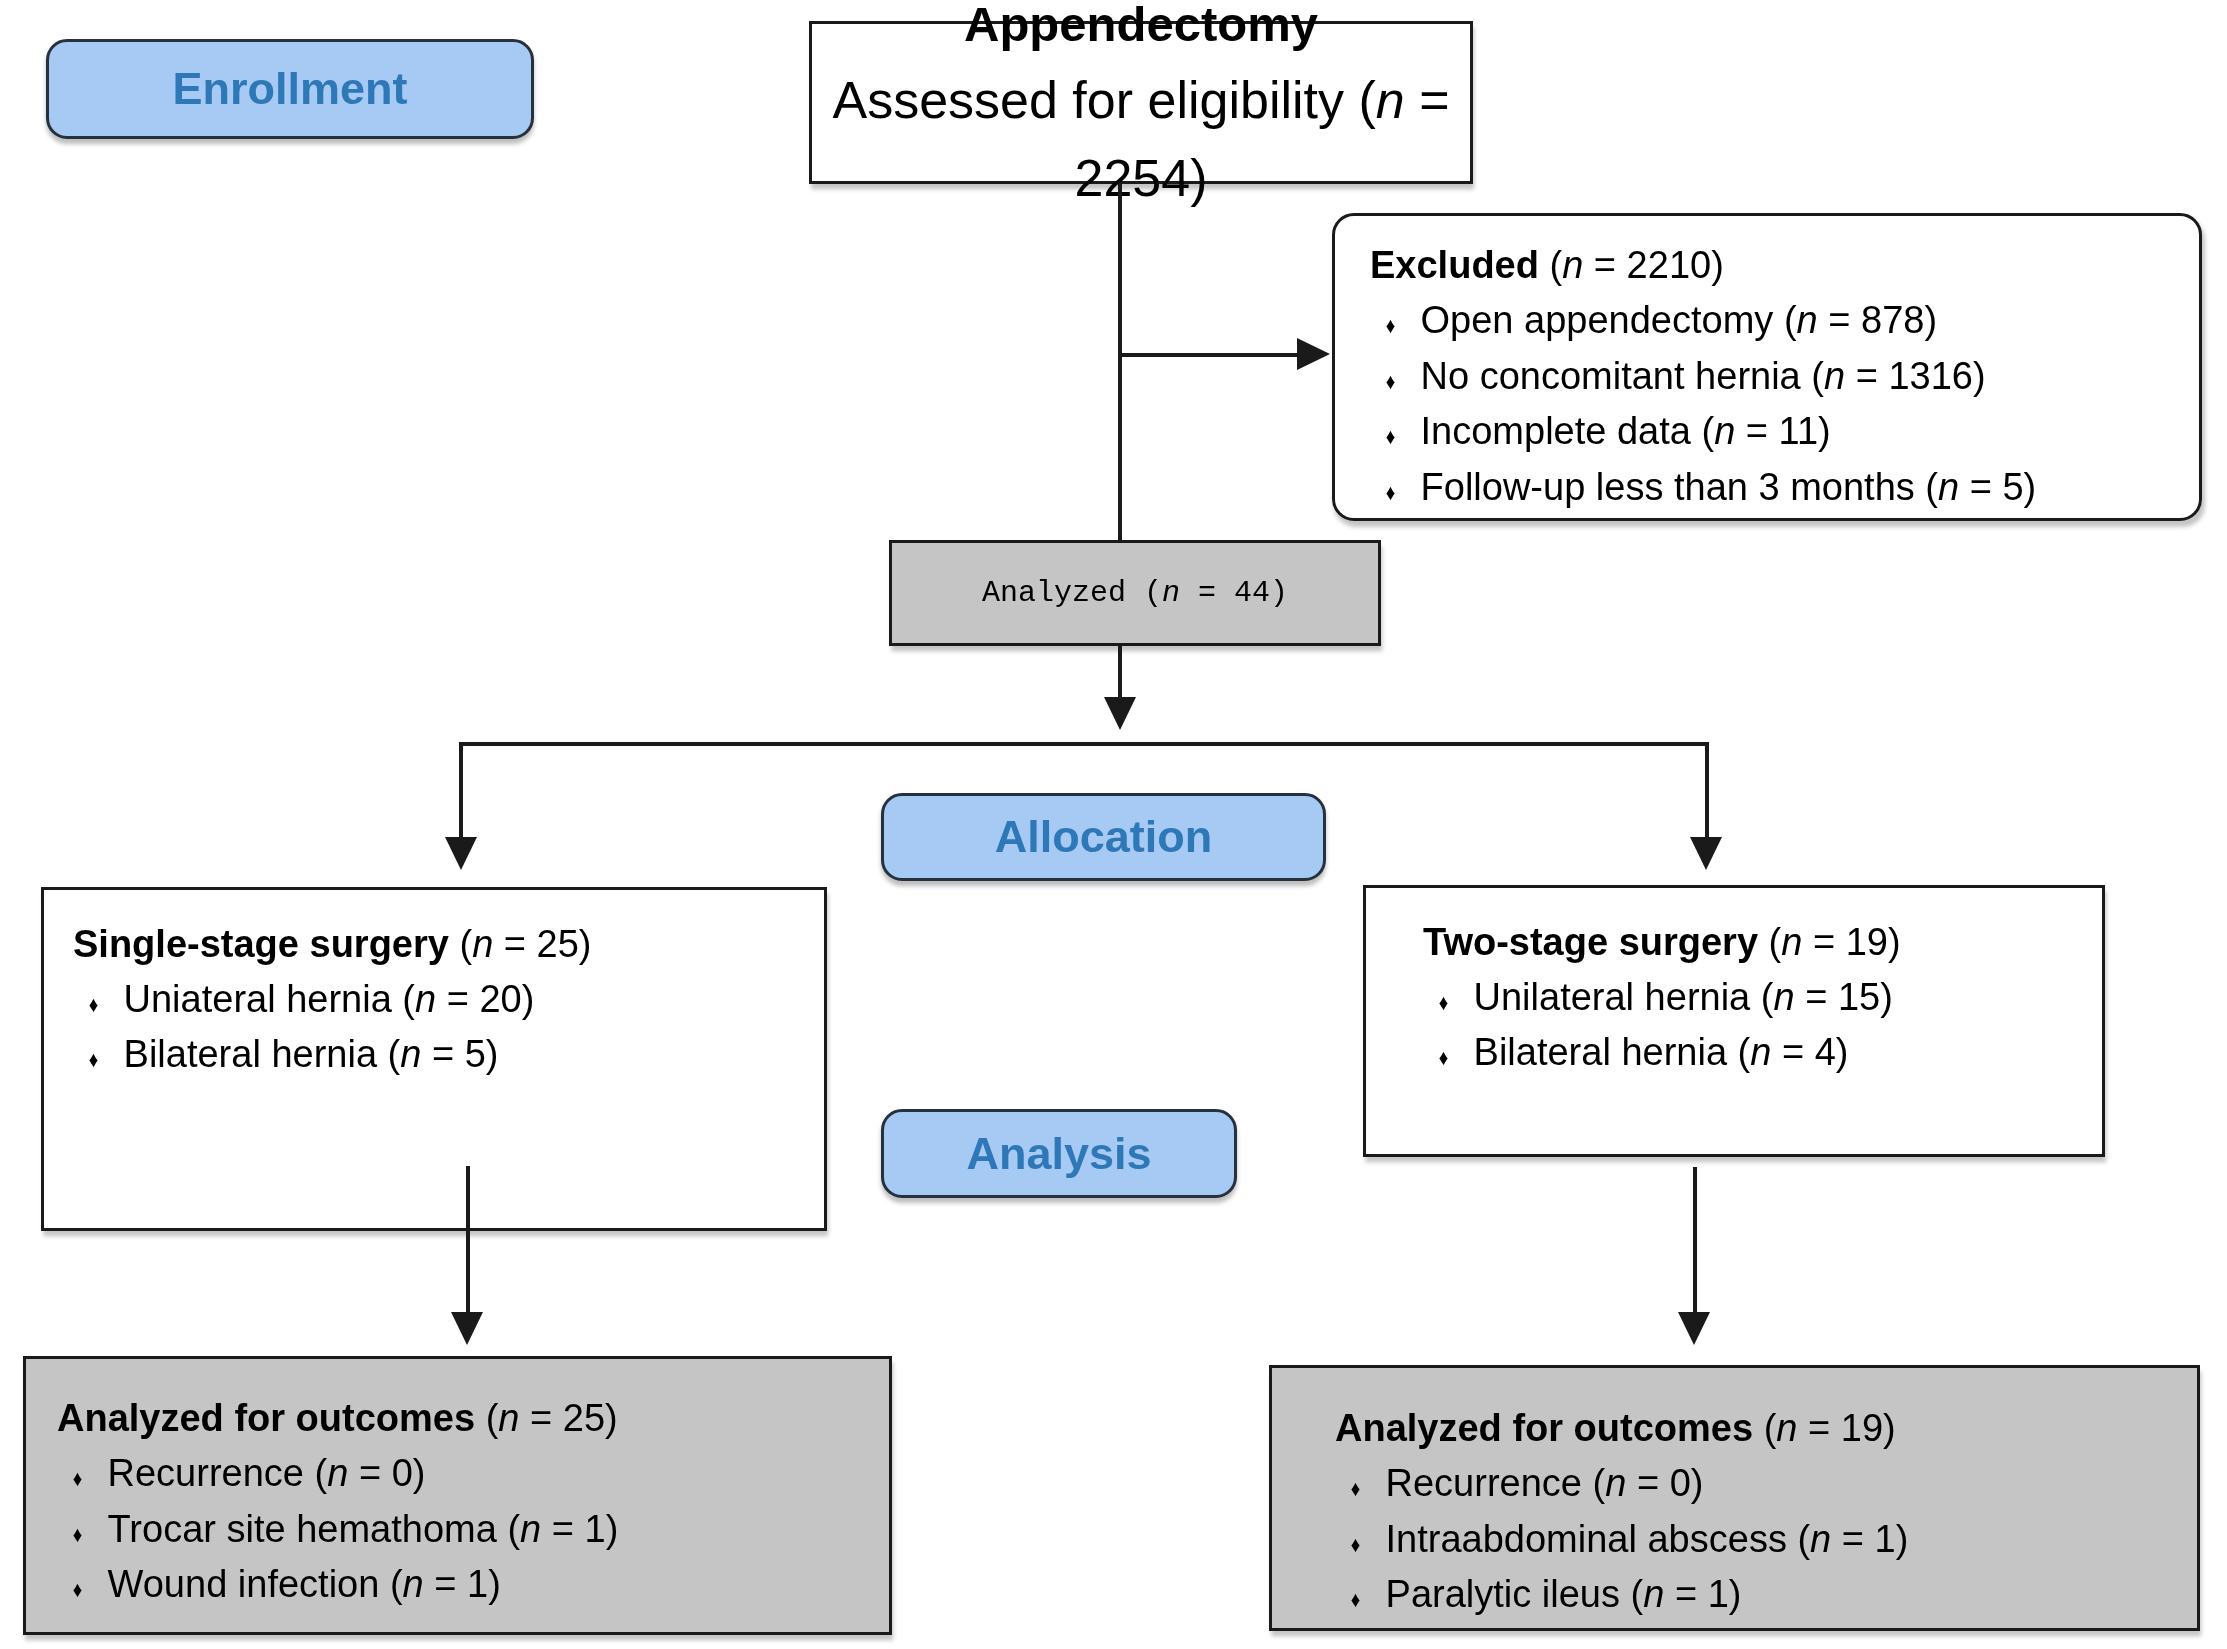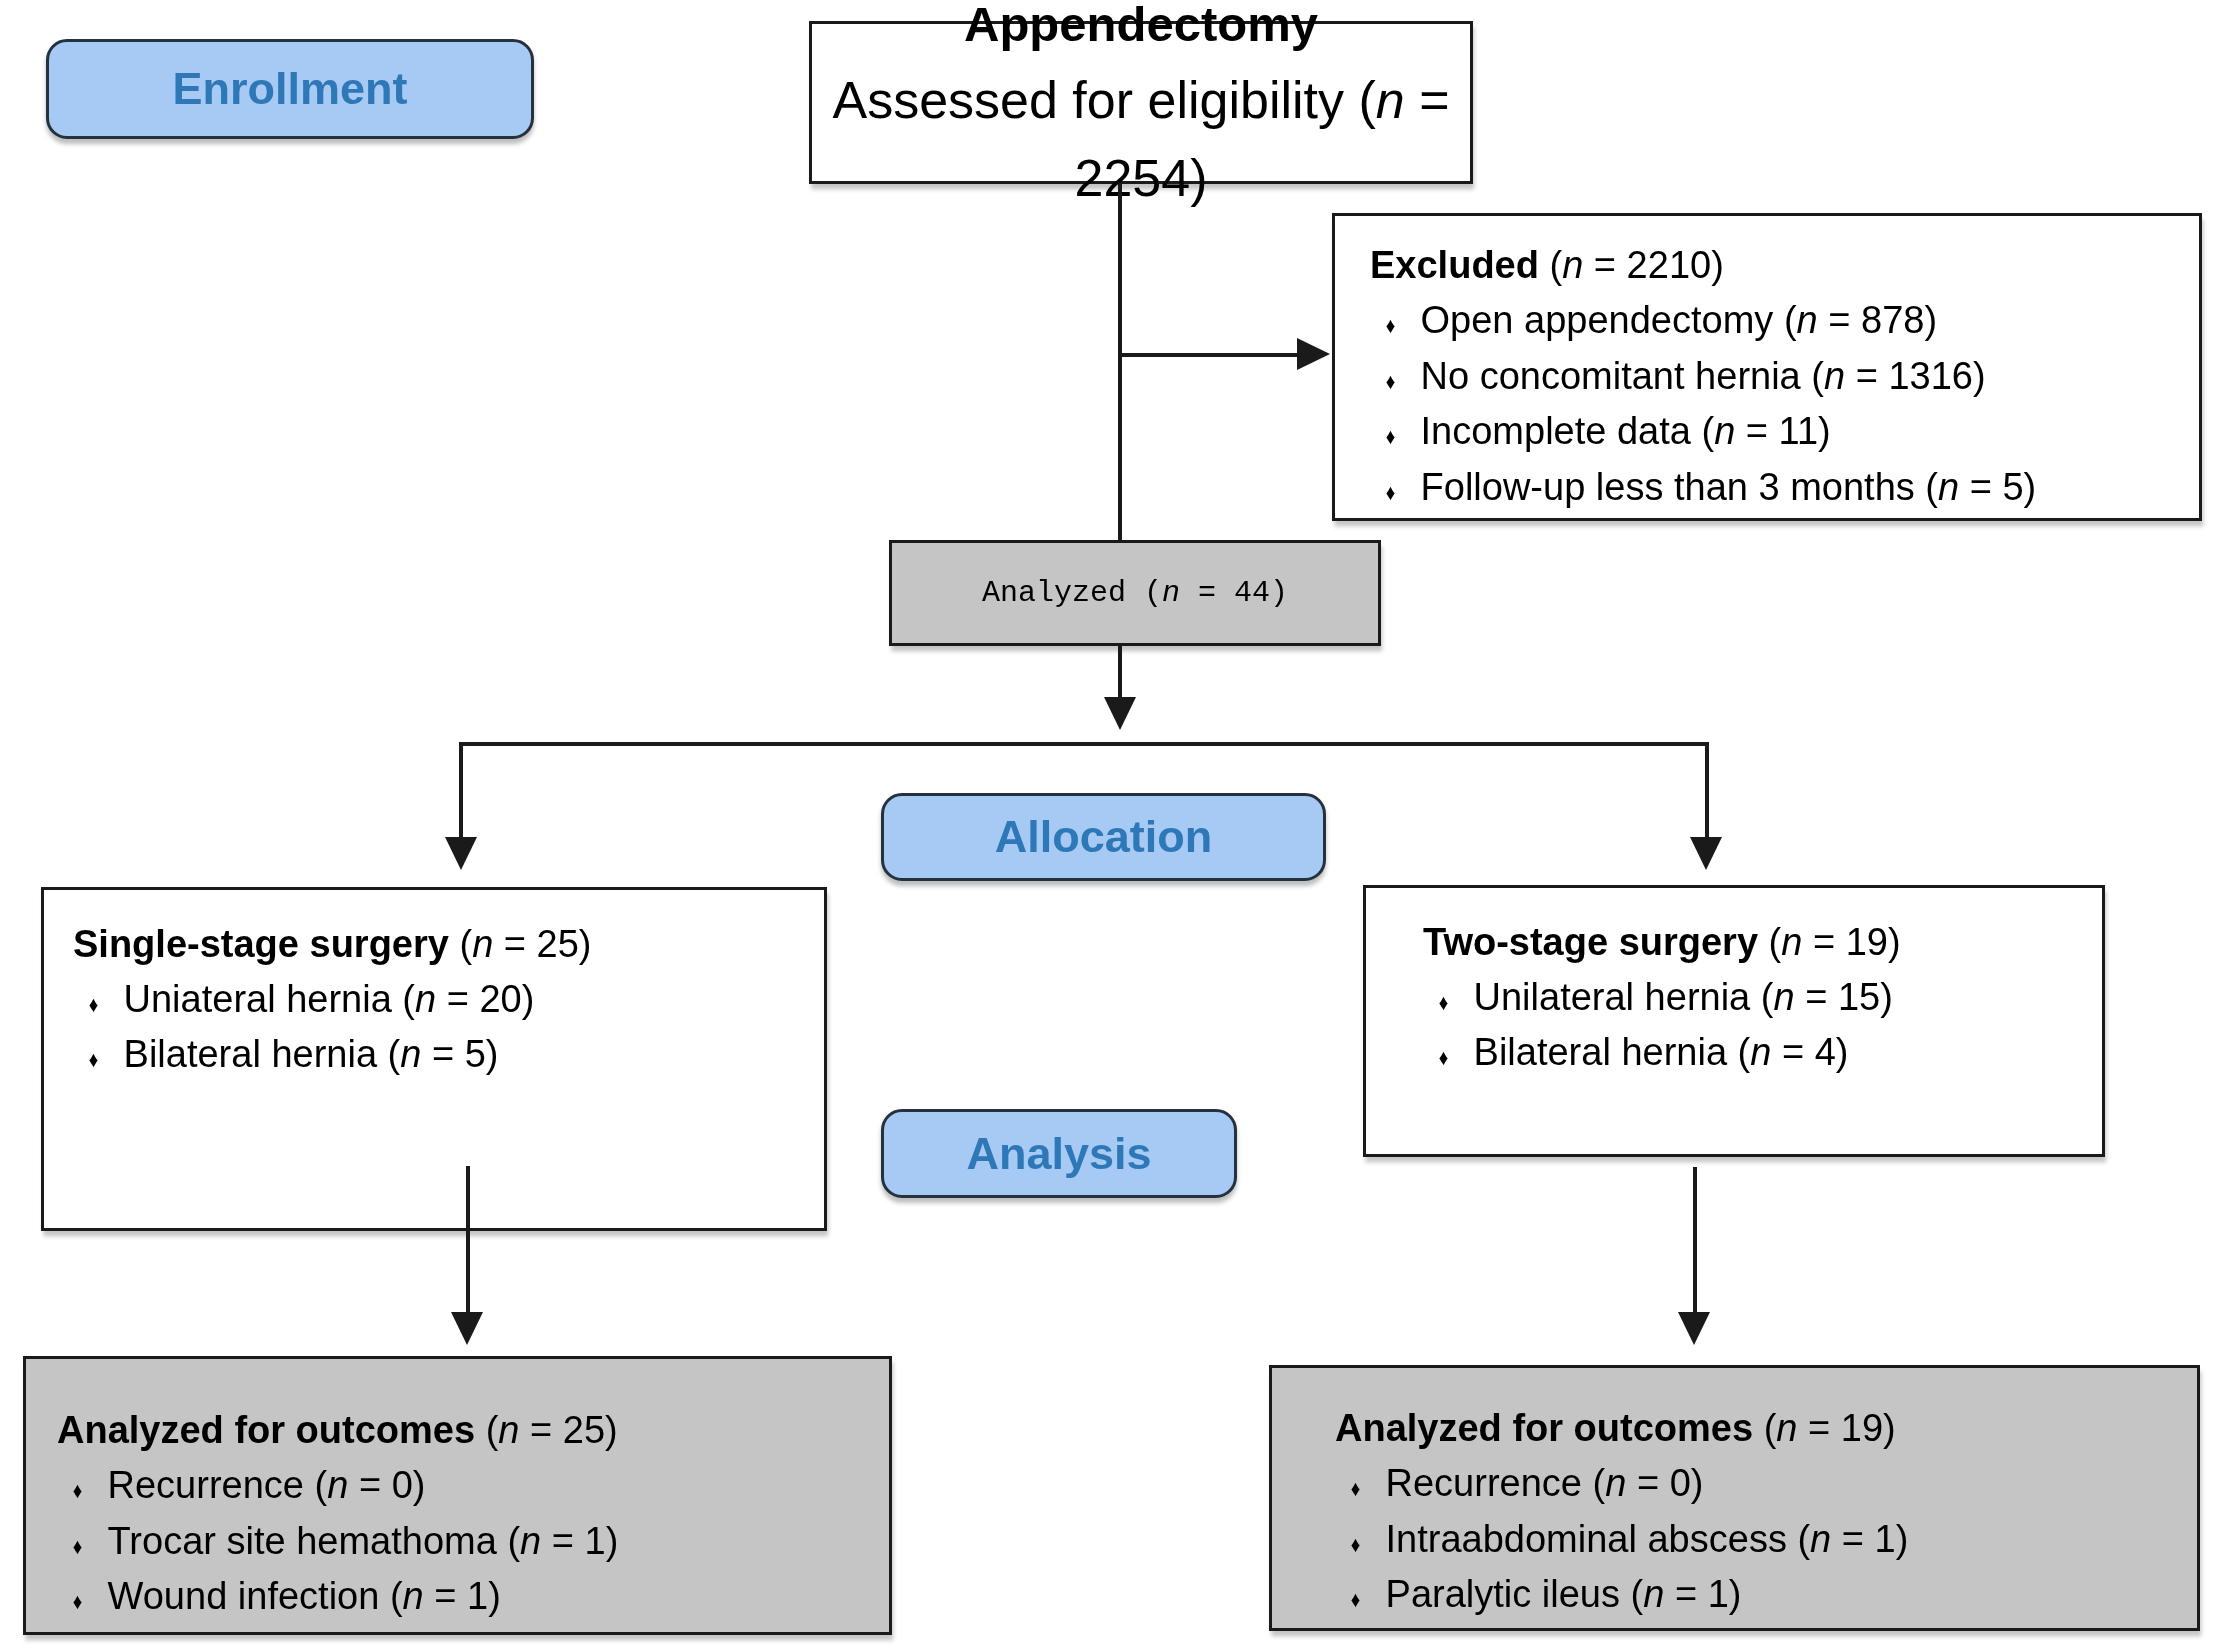--- a/index.html
+++ b/index.html
@@ -97,21 +97,21 @@
 
   <div class="stage" style="left:881px; top:1109px; width:356px; height:89px;">Analysis</div>
 
   <div class="fbox center" style="left:809px; top:21px; width:664px; height:163px;">
     <div class="line1">Appendectomy</div>
     <div class="line2">
       <span>Assessed for eligibility</span><span><span> (<i>n</i> = 2254)</span></span>
     </div>
   </div>
 
-  <div class="fbox" style="left:1332px; top:213px; width:870px; height:308px;">
+  <div class="fbox" style="left:1332px; top:213px; width:870px; height:308px;border-radius:22px;">
     <div class="content" style="padding-top:22px;">
       <div class="trow">
         <span class="b">Excluded</span><span><span> (<i>n</i> = 2210)</span></span>
       </div>
       <div>
           <div class="brow">
             <span class="bullet">♦</span>
             <span>Open appendectomy<span> (<i>n</i> = 878)</span></span>
           </div>
           <div class="brow">
@@ -166,21 +166,21 @@
           </div>
           <div class="brow">
             <span class="bullet">♦</span>
             <span>Bilateral hernia<span> (<i>n</i> = 4)</span></span>
           </div>
         </div>
     </div>
   </div>
 
   <div class="fbox gray" style="left:23px; top:1356px; width:869px; height:279px;">
-    <div class="content" style="padding-top:44px; padding-left:31px;">
+    <div class="content" style="padding-top:32px; padding-left:31px;">
       <div class="trow">
         <span class="b">Analyzed for outcomes</span><span><span> (<i>n</i> = 25)</span></span>
       </div>
       <div>
           <div class="brow">
             <span class="bullet">♦</span>
             <span>Recurrence<span> (<i>n</i> = 0)</span></span>
           </div>
           <div class="brow">
             <span class="bullet">♦</span>

